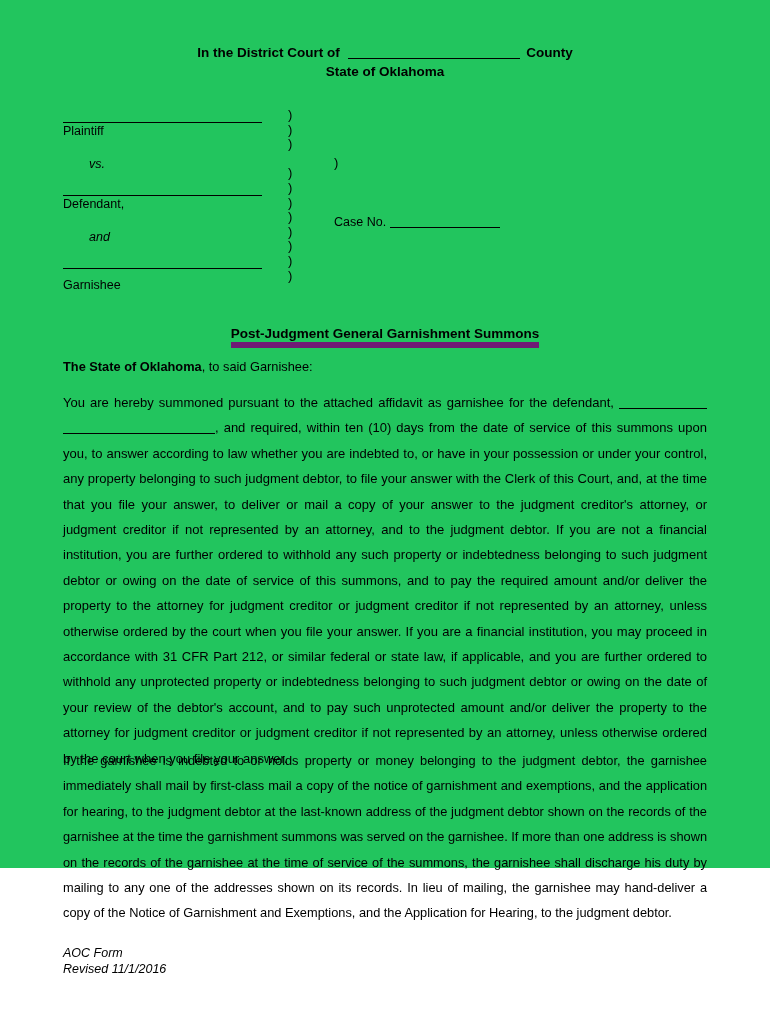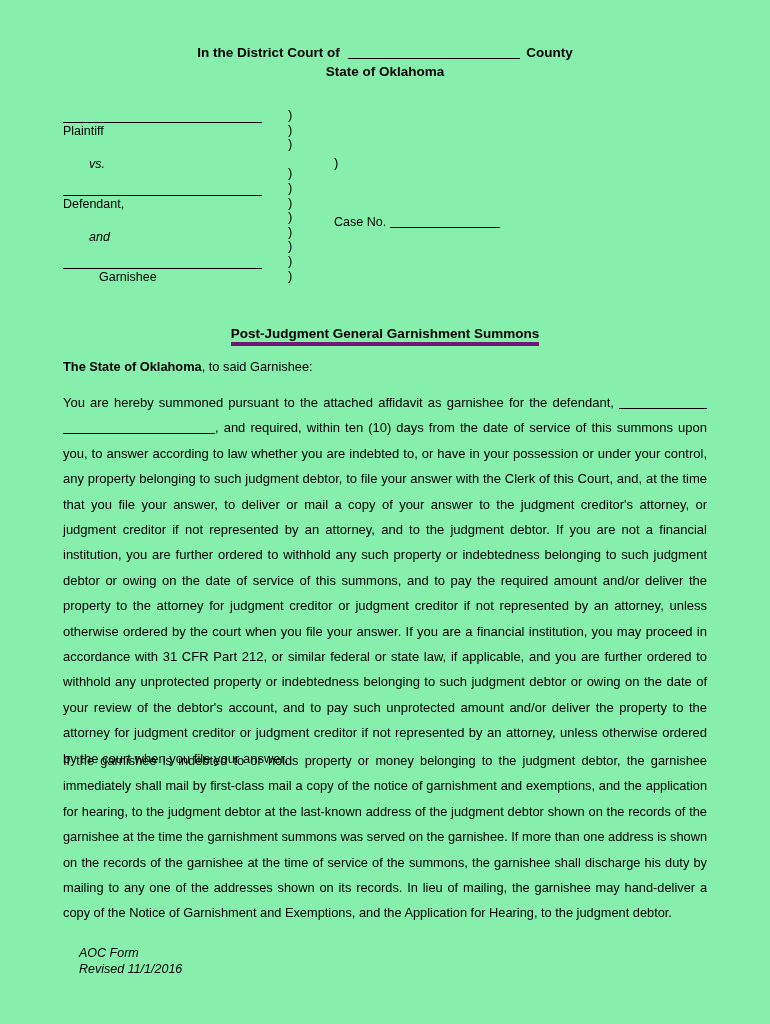--- a/index.html
+++ b/index.html
@@ -14,22 +14,22 @@
     position: relative;
     font-family: "Liberation Sans", sans-serif;
     color: #000000;
     overflow: hidden;
   }
 
   .page {
     position: absolute;
     left: 0; top: 0;
     width: 770px;
-    height: 1024px;
-    background: #86efac;
+    height: 868px;
+    background: #22c55e;
   }
 
   
   .court-header {
     position: absolute;
     left: 63px;
     top: 44px;
     width: 644px;
     text-align: center;
     font-size: 13.5px;
@@ -116,21 +116,21 @@
   .doc-title {
     position: absolute;
     left: 63px;
     top: 326px;
     width: 644px;
     text-align: center;
     font-size: 13.5px;
     font-weight: bold;
   }
   .doc-title span {
-    border-bottom: 4px solid #701a75;
+    border-bottom: 6px solid #701a75;
     padding-bottom: 1px;
   }
 
   
   .salutation {
     position: absolute;
     left: 63px;
     top: 358px;
     width: 644px;
     font-size: 12.8px;
@@ -174,21 +174,20 @@
   }
 
   
   .footer {
     position: absolute;
     left: 63px;
     top: 945px;
     font-size: 12.5px;
     font-style: italic;
     line-height: 16px;
-    margin-left: 16px;
   }
 </style>
 </head>
 <body>
 
 <div class="page">
 
   <div class="court-header">
     <div class="header-line-1">
       <span>In the District Court of</span>
@@ -204,21 +203,21 @@
     <div class="party-label" style="top:16px;">Plaintiff</div>
 
     <div class="party-connector" style="top:49px;text-align:center;">vs.</div>
 
     <div class="party-rule" style="top:87px;"></div>
     <div class="party-label" style="top:89px;">Defendant,</div>
 
     <div class="party-connector" style="top:122px;">and</div>
 
     <div class="party-rule" style="top:160px;"></div>
-    <div class="party-label" style="top:162px;margin-left:36px;">Garnishee</div>
+    <div class="party-label" style="top:170px;">Garnishee</div>
 
     <div class="paren-col">
       <div>)</div>
       <div>)</div>
       <div>)</div>
       <div class="paren-gap">)</div>
       <div>)</div>
       <div>)</div>
       <div>)</div>
       <div>)</div>

